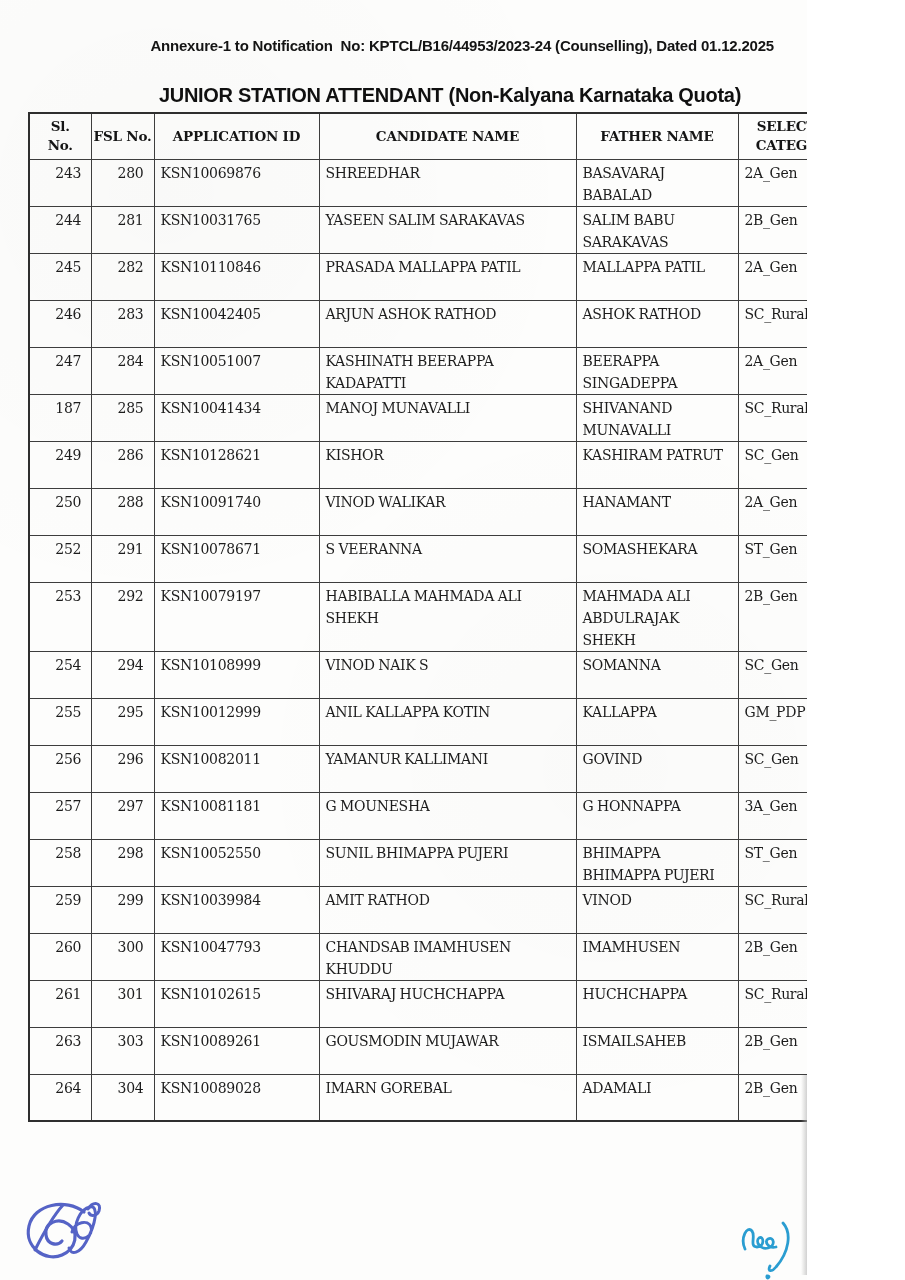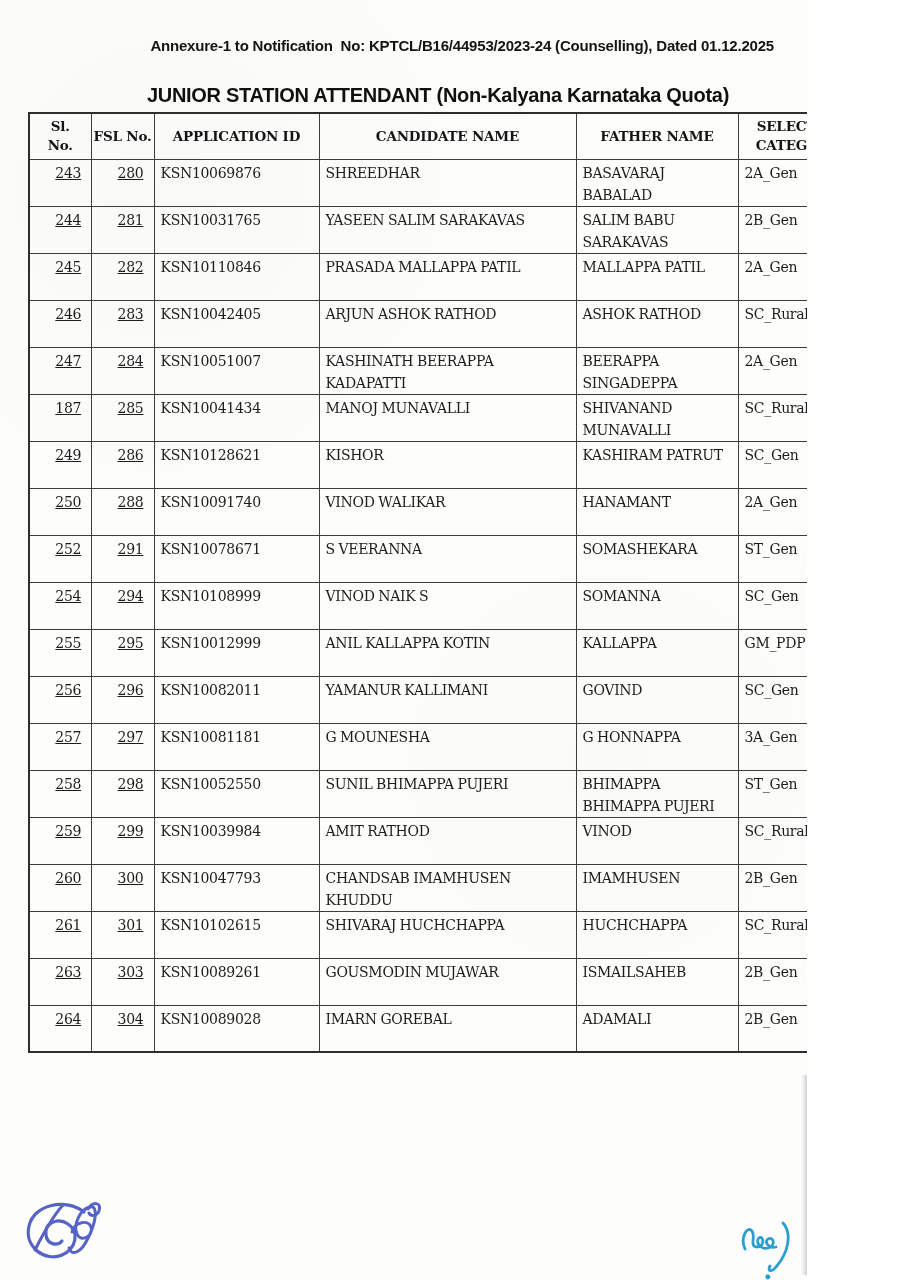--- a/index.html
+++ b/index.html
@@ -13,21 +13,21 @@
     overflow:hidden;
     font-family:"DejaVu Serif", serif;
   }
   .annexure{
     position:absolute;top:37px;right:33px;
     font-family:"Liberation Sans", sans-serif;
     font-weight:bold;font-size:15px;letter-spacing:-0.2px;
     color:#141414;white-space:pre;
   }
   .doc-title{
-    position:absolute;top:84px;left:24px;width:828px;
+    position:absolute;top:84px;left:36px;width:828px;
     text-align:center;
     font-family:"Liberation Sans", sans-serif;
     font-weight:bold;font-size:20px;letter-spacing:-0.3px;
     color:#101010;
   }
   table.roster{
     position:absolute;left:28px;top:112px;width:828px;
     border-collapse:collapse;table-layout:fixed;
     border:2px solid #2e2e2e;
   }
@@ -44,21 +44,21 @@
   }
   table.roster tbody tr{height:47px;}
   table.roster td{
     font-size:14px;line-height:22px;
     vertical-align:top;text-align:left;
     padding:2px 2px 0 6px;
     color:#1c1c1c;letter-spacing:-0.3px;
     word-spacing:-0.5px;
   }
   table.roster td.c-sl, table.roster td.c-fsl{
-    text-align:center;padding-left:16px;padding-right:0;text-decoration:underline;
+    text-align:center;padding-left:16px;padding-right:0;
   }
   .sig{position:absolute;}
   .sig path{fill:none;stroke-linecap:round;stroke-linejoin:round;}
   .scan-dot{
     position:absolute;left:835px;top:897px;width:4px;height:4px;
     background:#9a9a9a;border-radius:50%;opacity:0.55;
   }
   .scan-edge{
     position:absolute;right:0;top:1075px;width:6px;height:200px;
     background:linear-gradient(to right, rgba(150,150,150,0), #b4b4b4);
@@ -162,20 +162,28 @@
         </tr>
         <tr>
           <td class="c-sl">252</td>
           <td class="c-fsl">291</td>
           <td class="c-app_id">KSN10078671</td>
           <td class="c-candidate">S VEERANNA</td>
           <td class="c-father">SOMASHEKARA</td>
           <td class="c-category">ST_Gen</td>
         </tr>
         <tr>
+          <td class="c-sl">253</td>
+          <td class="c-fsl">292</td>
+          <td class="c-app_id">KSN10079197</td>
+          <td class="c-candidate">HABIBALLA MAHMADA ALI SHEKH</td>
+          <td class="c-father">MAHMADA ALI ABDULRAJAK SHEKH</td>
+          <td class="c-category">2B_Gen</td>
+        </tr>
+        <tr>
           <td class="c-sl">254</td>
           <td class="c-fsl">294</td>
           <td class="c-app_id">KSN10108999</td>
           <td class="c-candidate">VINOD NAIK S</td>
           <td class="c-father">SOMANNA</td>
           <td class="c-category">SC_Gen</td>
         </tr>
         <tr>
           <td class="c-sl">255</td>
           <td class="c-fsl">295</td>

